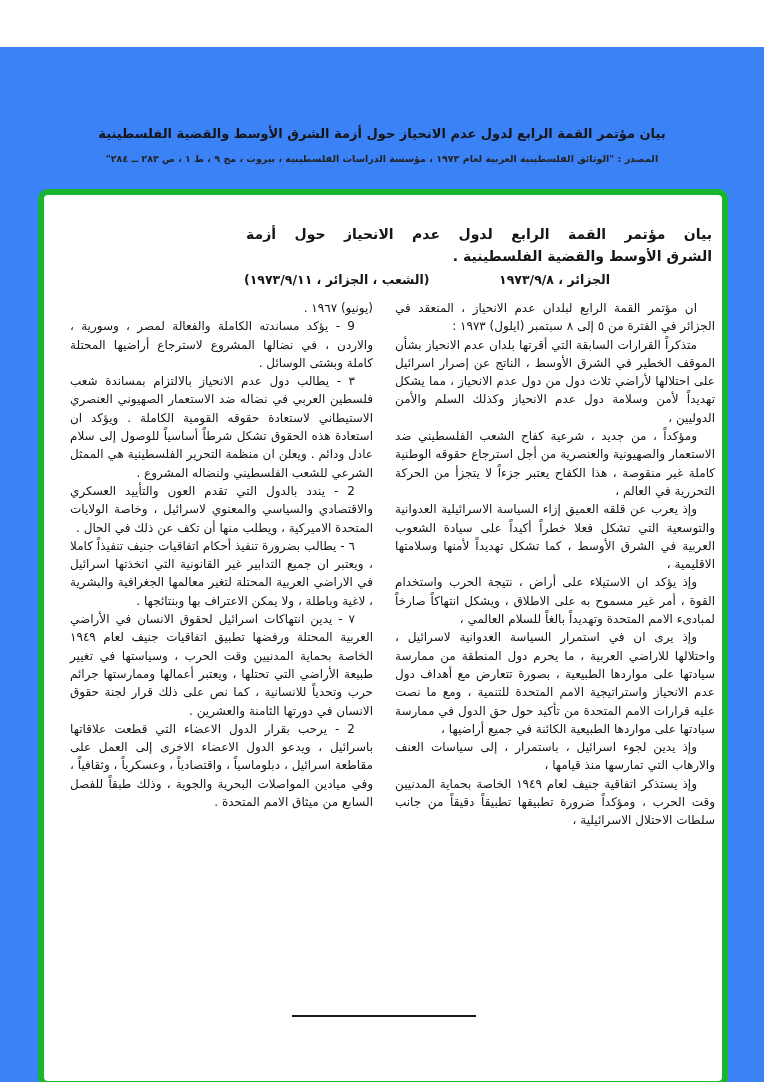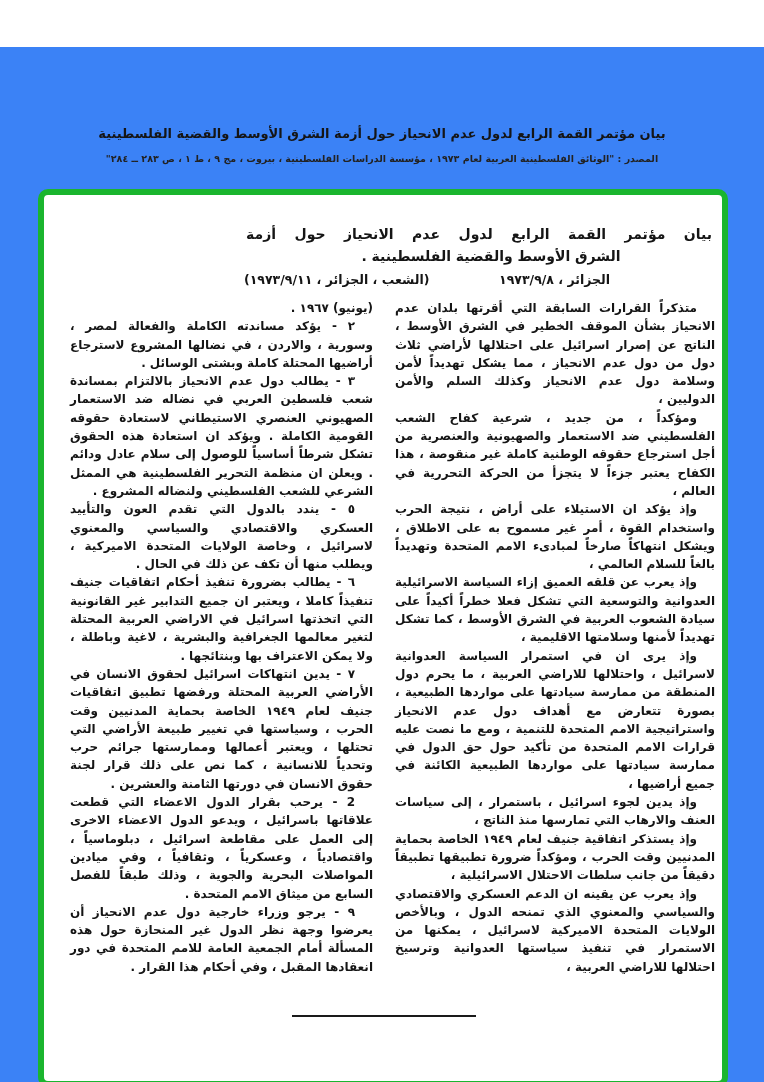--- a/index.html
+++ b/index.html
@@ -45,34 +45,34 @@
     position: absolute; top: 28px; right: 10px;
     width: 466px;
     font-size: 14px; font-weight: bold;
     line-height: 22px;
   }
   .doc-title .l1 {
     text-align: justify;
     text-align-last: justify;
   }
   .doc-title .l2 {
-    text-align: center;
+    text-align: right;
     padding-left: 24px;
   }
   
   .dateline {
     position: absolute; top: 77px; right: 112px; left: 200px;
     display: flex; justify-content: space-between; align-items: baseline;
     font-size: 12.5px; font-weight: bold;
     white-space: nowrap;
   }
   
   .col {
     position: absolute; top: 104px;
-    font-size: 12px; font-weight: bold;
+    font-size: 12px; font-weight: normal;
     line-height: 18.3px;
     text-align: justify;
   }
   .col-right { right: 7px;  width: 320px; }
   .col-left  { left: 26px;  width: 303px; }
   .col p { margin: 0; text-indent: 18px; }
   .col p.cont { text-indent: 0; }
   
   .footnote-rule {
     position: absolute;
@@ -95,38 +95,37 @@
       <div class="l1">بيان مؤتمر القمة الرابع لدول عدم الانحياز حول أزمة</div>
       <div class="l2">الشرق الأوسط والقضية الفلسطينية .</div>
     </div>
 
     <div class="dateline">
       <span>الجزائر ، ١٩٧٣/٩/٨</span>
       <span>(الشعب ، الجزائر ، ١٩٧٣/٩/١١)</span>
     </div>
 
     <div class="col col-right">
+      <p>ان مؤتمر القمة الرابع لبلدان عدم الانحياز ، المنعقد في الجزائر في الفترة من ٥ إلى ٨ سبتمبر (ايلول) ١٩٧٣ :</p>
       <p>متذكراً القرارات السابقة التي أقرتها بلدان عدم الانحياز بشأن الموقف الخطير في الشرق الأوسط ، الناتج عن إصرار اسرائيل على احتلالها لأراضي ثلاث دول من دول عدم الانحياز ، مما يشكل تهديداً لأمن وسلامة دول عدم الانحياز وكذلك السلم والأمن الدوليين ،</p>
       <p>ومؤكداً ، من جديد ، شرعية كفاح الشعب الفلسطيني ضد الاستعمار والصهيونية والعنصرية من أجل استرجاع حقوقه الوطنية كاملة غير منقوصة ، هذا الكفاح يعتبر جزءاً لا يتجزأ من الحركة التحررية في العالم ،</p>
+      <p>وإذ يعرب عن قلقه العميق إزاء السياسة الاسرائيلية العدوانية والتوسعية التي تشكل فعلا خطراً أكيداً على سيادة الشعوب العربية في الشرق الأوسط ، كما تشكل تهديداً لأمنها وسلامتها الاقليمية ،</p>
       <p>وإذ يؤكد ان الاستيلاء على أراض ، نتيجة الحرب واستخدام القوة ، أمر غير مسموح به على الاطلاق ، ويشكل انتهاكاً صارخاً لمبادىء الامم المتحدة وتهديداً بالغاً للسلام العالمي ،</p>
-      <p>وإذ يعرب عن قلقه العميق إزاء السياسة الاسرائيلية العدوانية والتوسعية التي تشكل فعلا خطراً أكيداً على سيادة الشعوب العربية في الشرق الأوسط ، كما تشكل تهديداً لأمنها وسلامتها الاقليمية ،</p>
       <p>وإذ يرى ان في استمرار السياسة العدوانية لاسرائيل ، واحتلالها للاراضي العربية ، ما يحرم دول المنطقة من ممارسة سيادتها على مواردها الطبيعية ، بصورة تتعارض مع أهداف دول عدم الانحياز واستراتيجية الامم المتحدة للتنمية ، ومع ما نصت عليه قرارات الامم المتحدة من تأكيد حول حق الدول في ممارسة سيادتها على مواردها الطبيعية الكائنة في جميع أراضيها ،</p>
-      <p>وإذ يدين لجوء اسرائيل ، باستمرار ، إلى سياسات العنف والارهاب التي تمارسها منذ الناتج ،</p>
+      <p>وإذ يدين لجوء اسرائيل ، باستمرار ، إلى سياسات العنف والارهاب التي تمارسها منذ قيامها ،</p>
       <p>وإذ يستذكر اتفاقية جنيف لعام ١٩٤٩ الخاصة بحماية المدنيين وقت الحرب ، ومؤكداً ضرورة تطبيقها تطبيقاً دقيقاً من جانب سلطات الاحتلال الاسرائيلية ،</p>
-      <p>وإذ يعرب عن يقينه ان الدعم العسكري والاقتصادي والسياسي والمعنوي الذي تمنحه الدول ، وبالأخص الولايات المتحدة الاميركية لاسرائيل ، يمكنها من الاستمرار في تنفيذ سياستها العدوانية وترسيخ احتلالها للاراضي العربية ،</p>
     </div>
 
     <div class="col col-left">
       <p class="cont">(يونيو) ١٩٦٧ .</p>
-      <p>٢ - يؤكد مساندته الكاملة والفعالة لمصر ، وسورية ، والاردن ، في نضالها المشروع لاسترجاع أراضيها المحتلة كاملة وبشتى الوسائل .</p>
+      <p>9 - يؤكد مساندته الكاملة والفعالة لمصر ، وسورية ، والاردن ، في نضالها المشروع لاسترجاع أراضيها المحتلة كاملة وبشتى الوسائل .</p>
       <p>٣ - يطالب دول عدم الانحياز بالالتزام بمساندة شعب فلسطين العربي في نضاله ضد الاستعمار الصهيوني العنصري الاستيطاني لاستعادة حقوقه القومية الكاملة . ويؤكد ان استعادة هذه الحقوق تشكل شرطاً أساسياً للوصول إلى سلام عادل ودائم . ويعلن ان منظمة التحرير الفلسطينية هي الممثل الشرعي للشعب الفلسطيني ولنضاله المشروع .</p>
-      <p>٥ - يندد بالدول التي تقدم العون والتأييد العسكري والاقتصادي والسياسي والمعنوي لاسرائيل ، وخاصة الولايات المتحدة الاميركية ، ويطلب منها أن تكف عن ذلك في الحال .</p>
+      <p>2 - يندد بالدول التي تقدم العون والتأييد العسكري والاقتصادي والسياسي والمعنوي لاسرائيل ، وخاصة الولايات المتحدة الاميركية ، ويطلب منها أن تكف عن ذلك في الحال .</p>
       <p>٦ - يطالب بضرورة تنفيذ أحكام اتفاقيات جنيف تنفيذاً كاملا ، ويعتبر ان جميع التدابير غير القانونية التي اتخذتها اسرائيل في الاراضي العربية المحتلة لتغير معالمها الجغرافية والبشرية ، لاغية وباطلة ، ولا يمكن الاعتراف بها وبنتائجها .</p>
       <p>٧ - يدين انتهاكات اسرائيل لحقوق الانسان في الأراضي العربية المحتلة ورفضها تطبيق اتفاقيات جنيف لعام ١٩٤٩ الخاصة بحماية المدنيين وقت الحرب ، وسياستها في تغيير طبيعة الأراضي التي تحتلها ، ويعتبر أعمالها وممارستها جرائم حرب وتحدياً للانسانية ، كما نص على ذلك قرار لجنة حقوق الانسان في دورتها الثامنة والعشرين .</p>
       <p>2 - يرحب بقرار الدول الاعضاء التي قطعت علاقاتها باسرائيل ، ويدعو الدول الاعضاء الاخرى إلى العمل على مقاطعة اسرائيل ، دبلوماسياً ، واقتصادياً ، وعسكرياً ، وثقافياً ، وفي ميادين المواصلات البحرية والجوية ، وذلك طبقاً للفصل السابع من ميثاق الامم المتحدة .</p>
-      <p>٩ - يرجو وزراء خارجية دول عدم الانحياز أن يعرضوا وجهة نظر الدول غير المنحازة حول هذه المسألة أمام الجمعية العامة للامم المتحدة في دور انعقادها المقبل ، وفي أحكام هذا القرار .</p>
     </div>
 
     <div class="footnote-rule"></div>
 
   </div>
 
 </div>
 
 </body></html>

